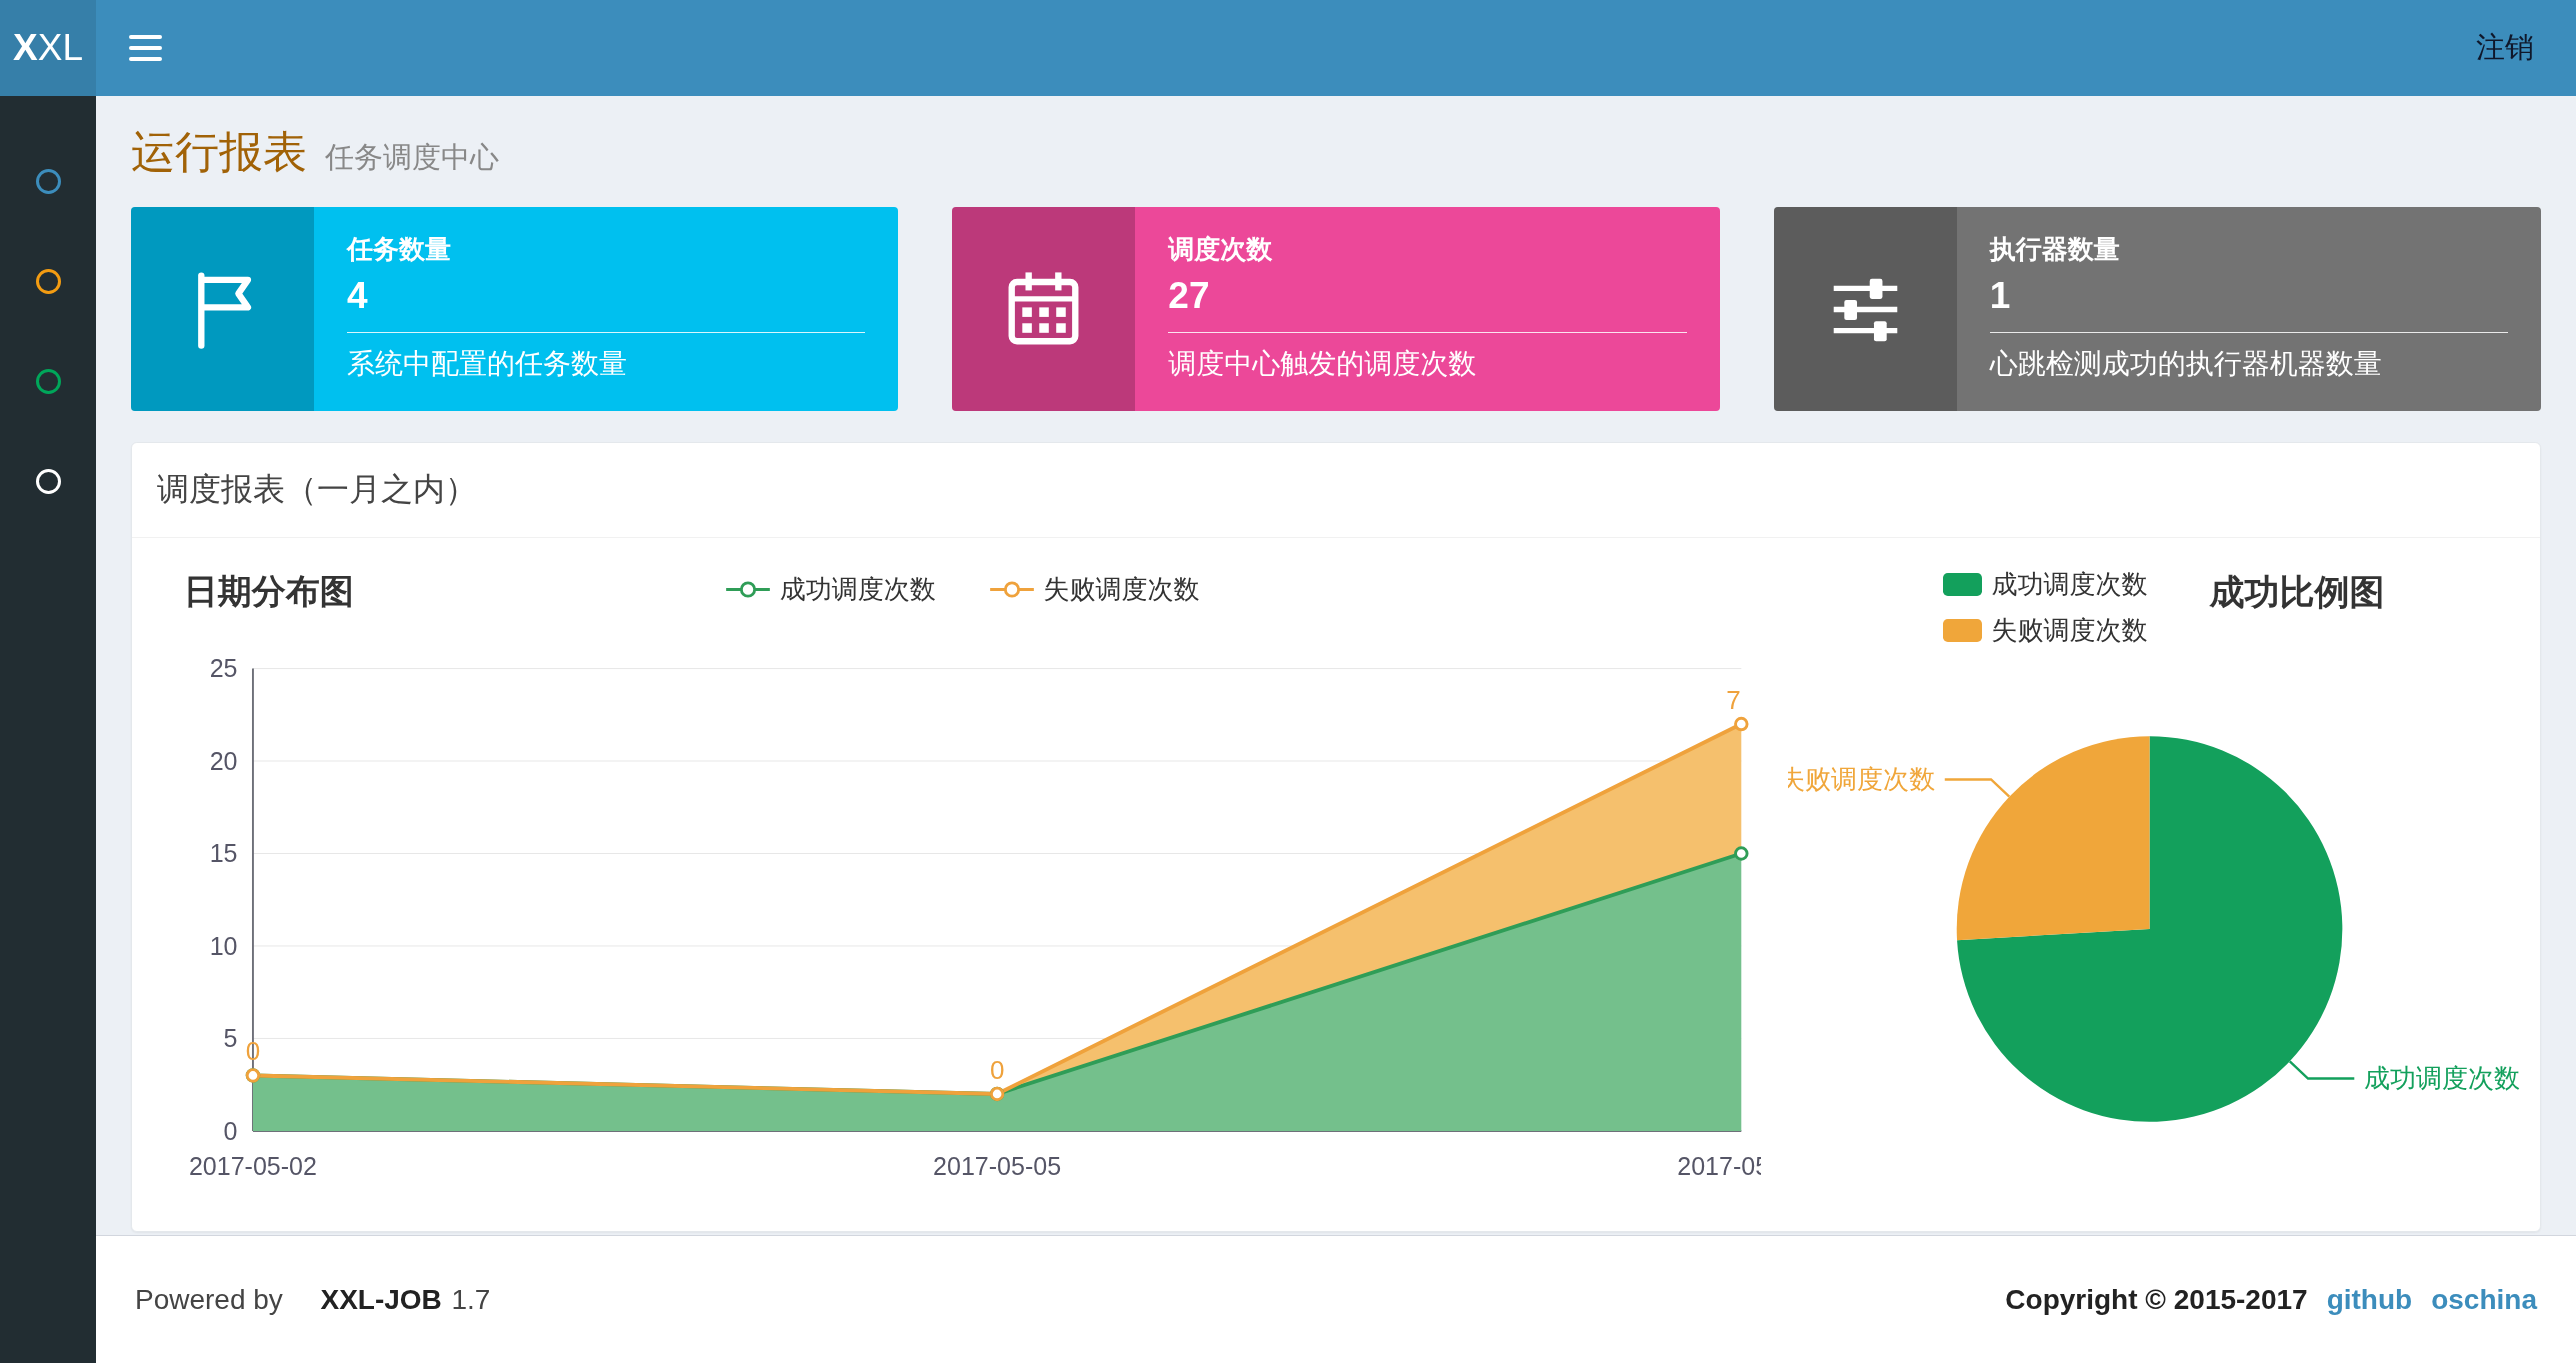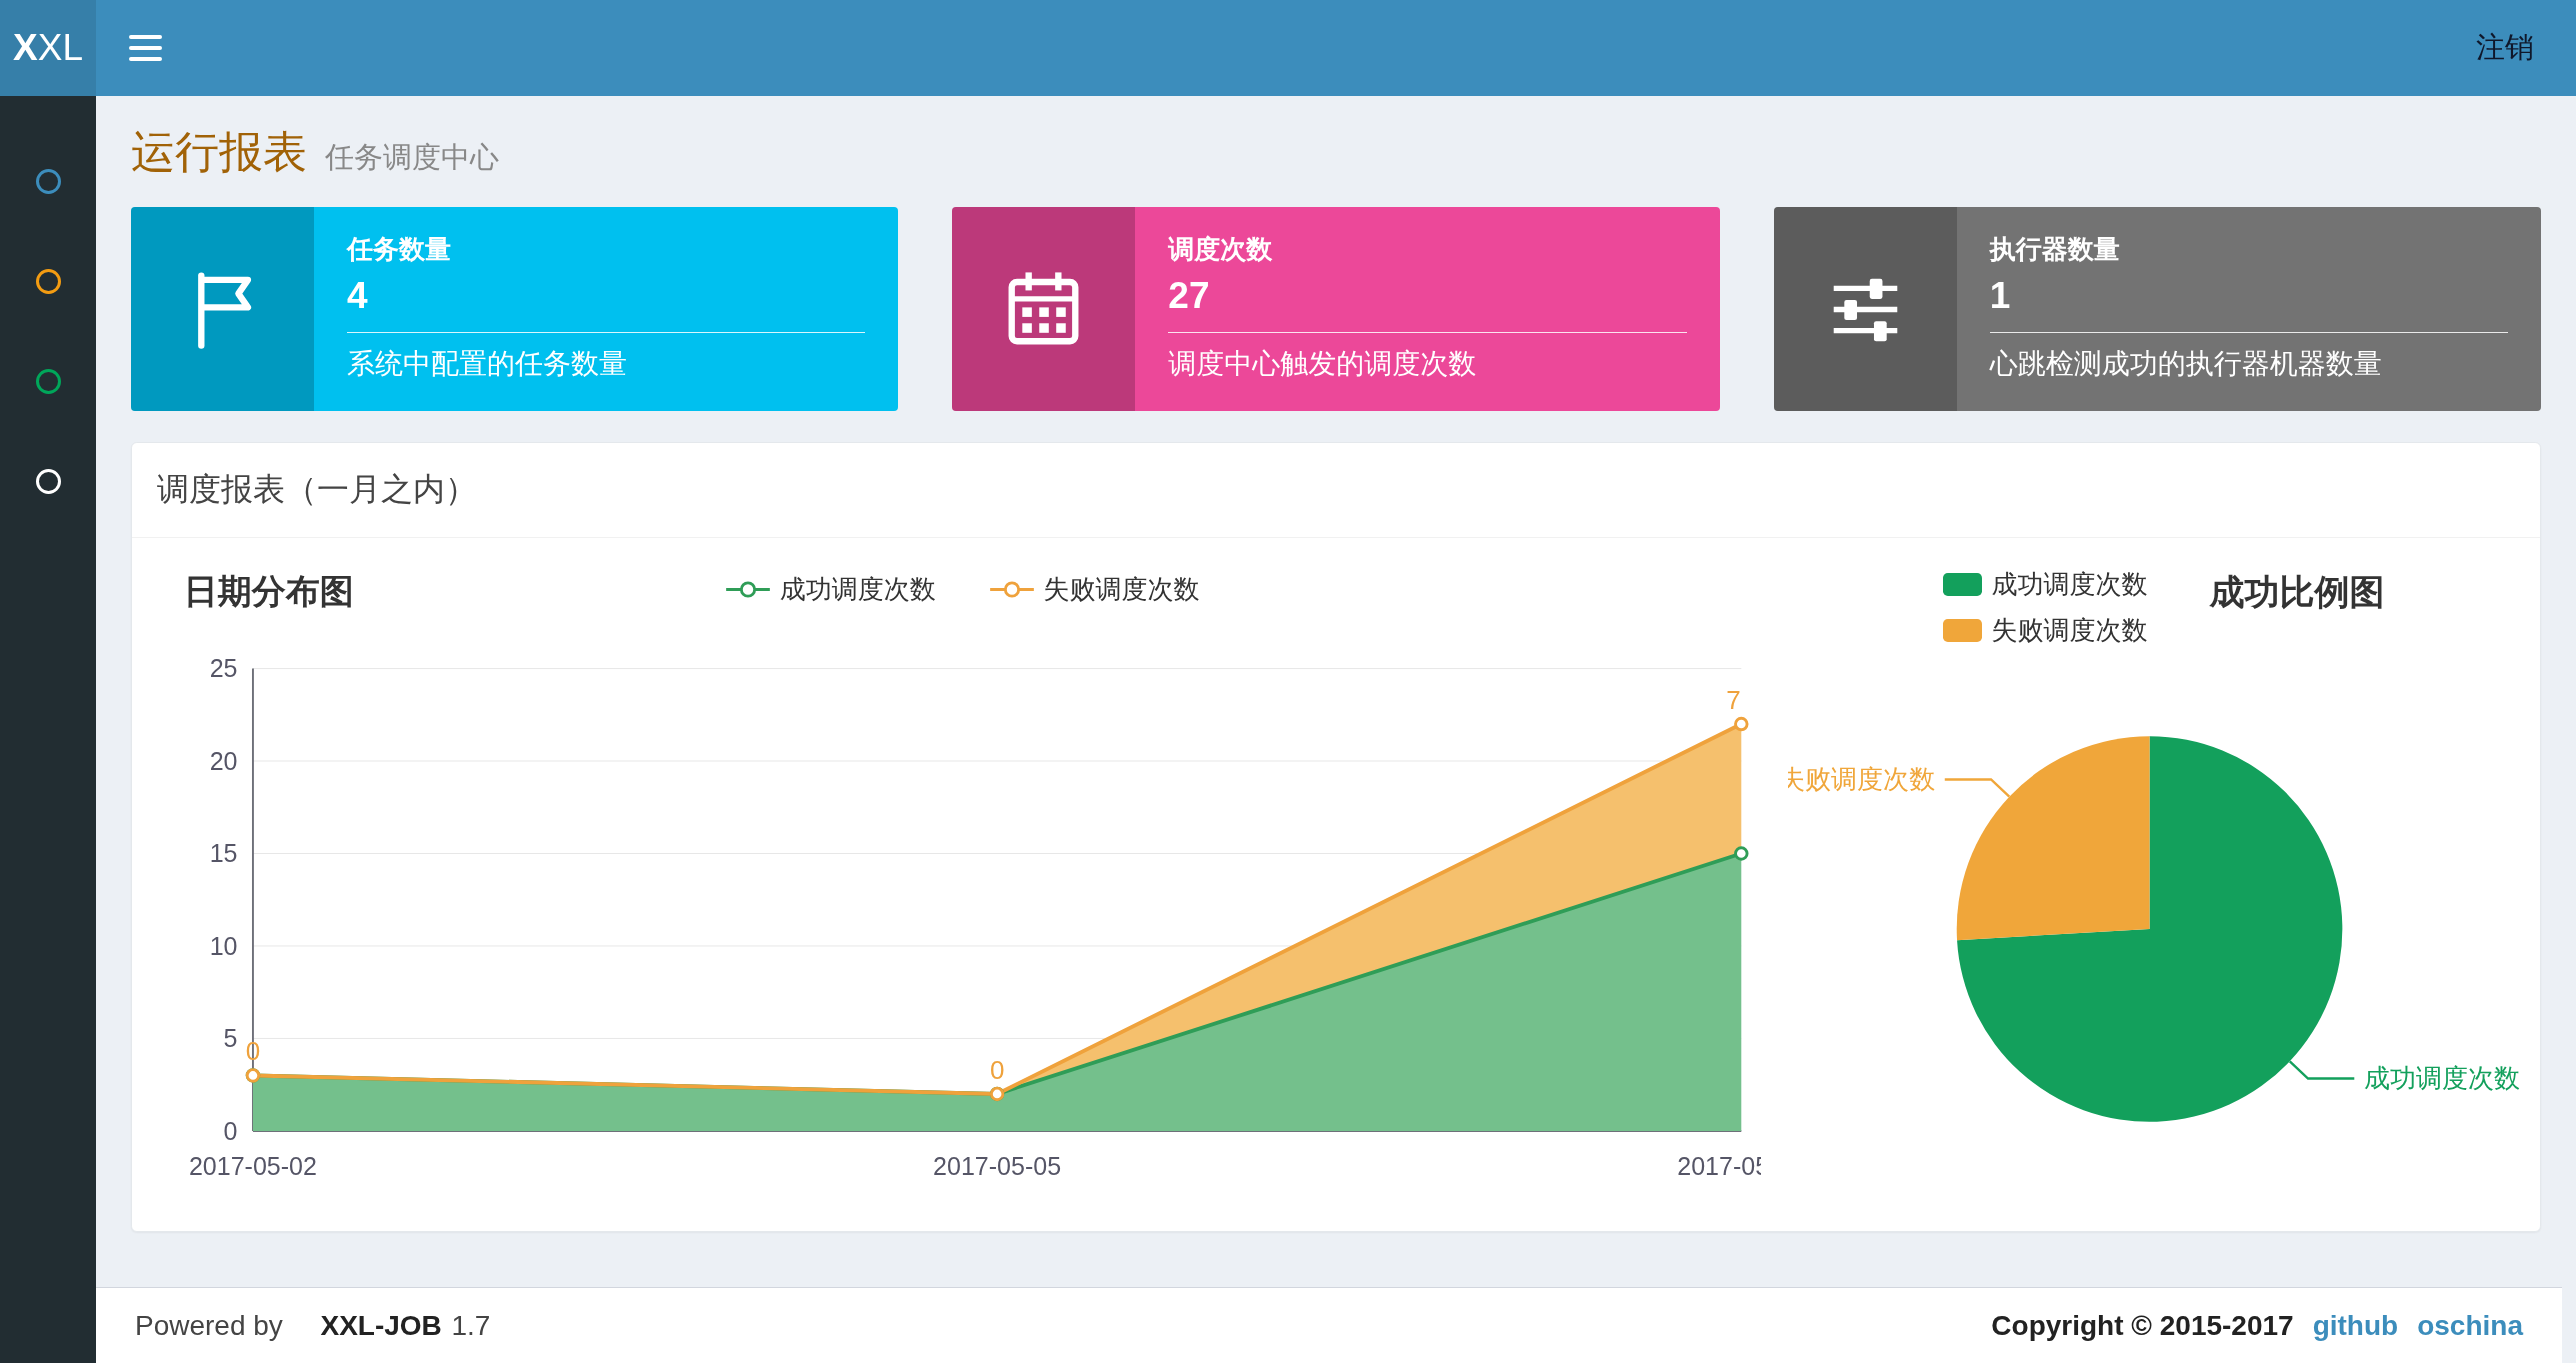--- a/index.html
+++ b/index.html
@@ -56,21 +56,21 @@
   .legend-row { display:flex; justify-content:center; gap:54px; padding-top:19px; }
   .legend-item { display:flex; align-items:center; gap:9.6px; font-size:26px; color:#333; cursor:pointer; }
   .pie-head { display:flex; justify-content:center; align-items:flex-start; gap:62px; padding-top:13.5px; height:106px; }
   .pie-legend { display:flex; flex-direction:column; gap:11.6px; }
   .swatch { display:inline-block; width:39px; height:23px; border-radius:4.8px; }
   .sw-green { background:#13a05c; } .sw-orange { background:#f0a63a; }
   .pie-title { font-size:35px; font-weight:700; color:#333; margin-top:1.9px;font-family:Liberation Mono, monospace; }
   svg.chart { display:block; }
 
   
-  .footer { position:absolute; left:96px; right:14px; bottom:0; height:76px; background:#fff; border-top:1px solid #d2d6de; display:flex; align-items:center; padding:0 39px; font-size:28px; color:#444; }
+  .footer { position:absolute; left:96px; right:0; bottom:0; height:128px; background:#fff; border-top:1px solid #d2d6de; display:flex; align-items:center; padding:0 39px; font-size:28px; color:#444; }
   .footer b { color:#222;margin-left:28px; }
   .footer .pow { display:flex; gap:9.6px; align-items:baseline; }
   .footer-right { margin-left:auto; display:flex; gap:19px; align-items:baseline; }
   .footer-link { color:#3c8dbc; font-weight:700; cursor:pointer; }
 </style>
 </head>
 <body>
 
 <header class="navbar">
   <div class="logo">

